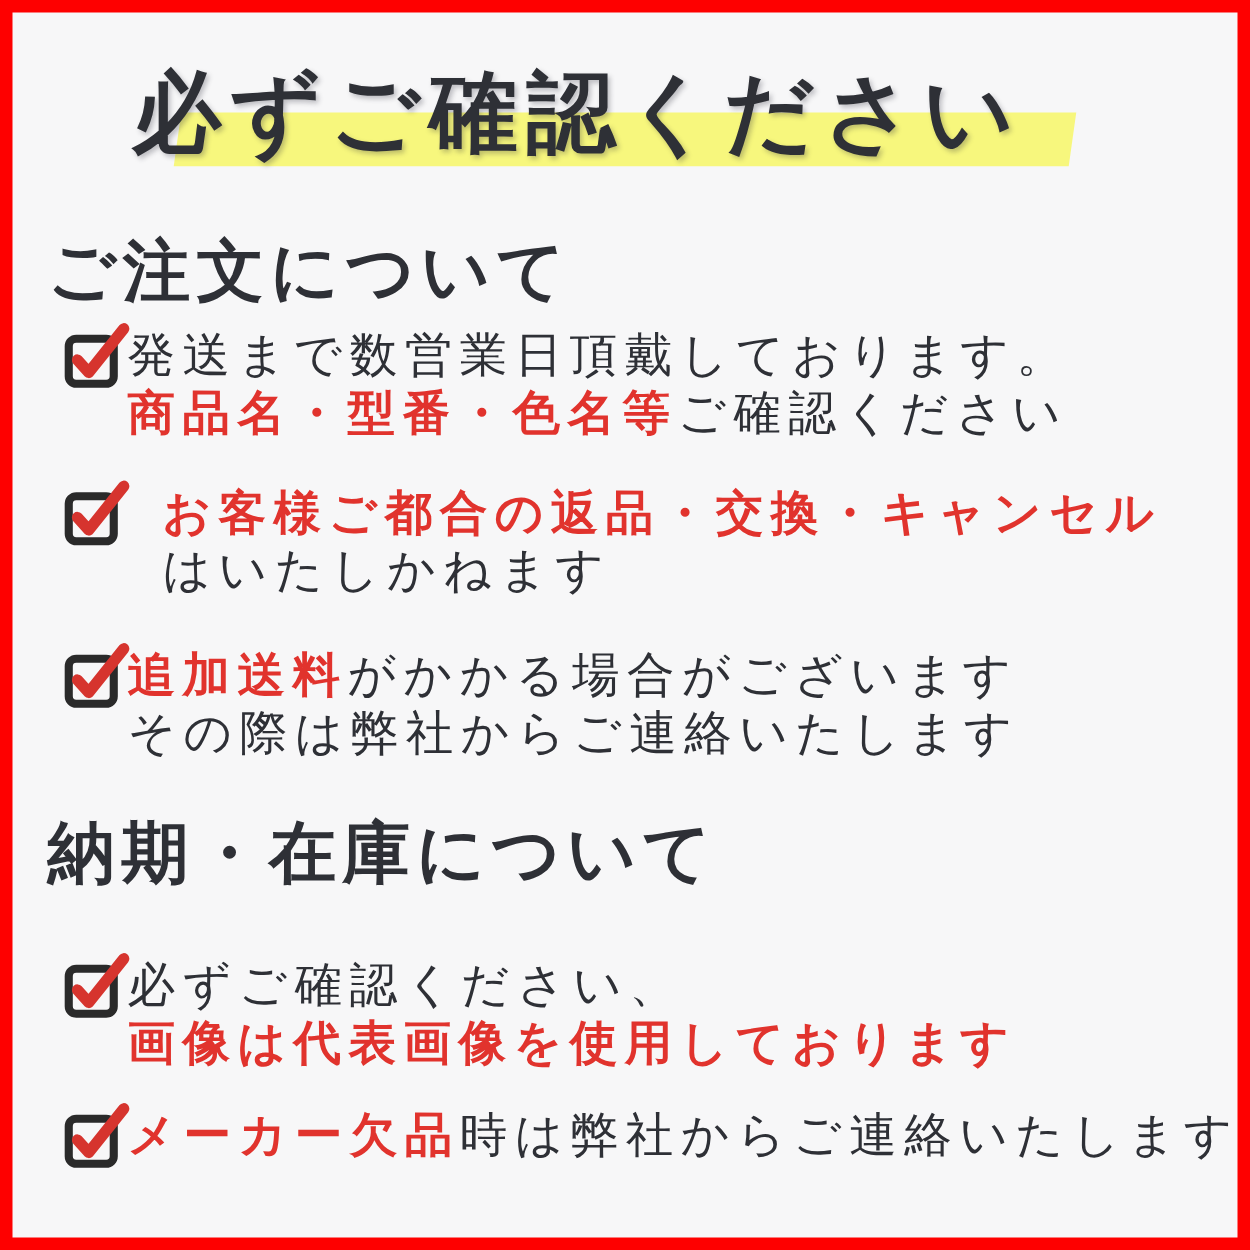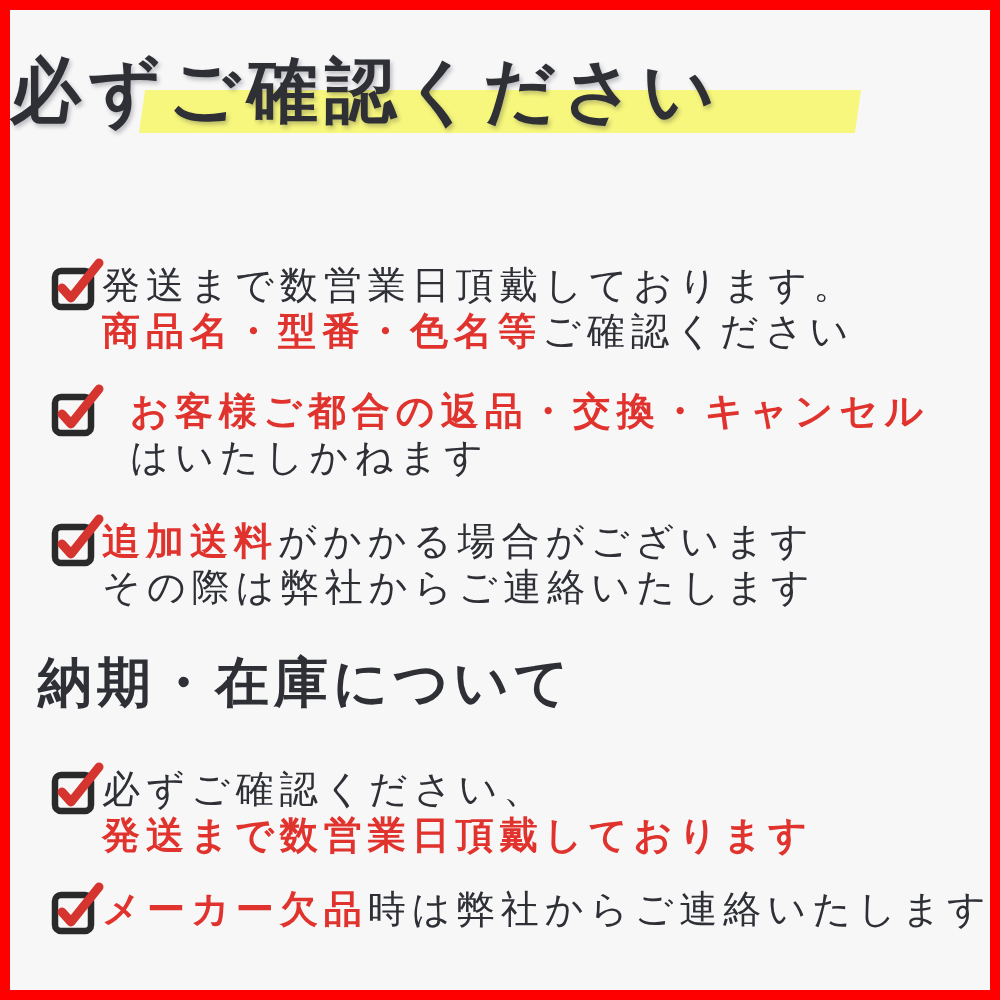--- a/index.html
+++ b/index.html
@@ -15,21 +15,21 @@
     background: var(--background, #f7f7f8);
     border: 10px solid var(--border-red, #fe0000);
     overflow: hidden;
   }
   
   .title-block {
     position: absolute;
     top: 34px;
     left: 0;
     width: 808px;
-    text-align: left;
+    text-align: right;
   }
   .title-highlight {
     position: absolute;
     top: 46px;
     left: 132px;
     width: 716px;
     height: 43px;
     background: var(--highlight-yellow, #f7f77d);
     transform: skewX(-8deg);
   }
@@ -103,20 +103,21 @@
 </head>
 <body>
 
 <div class="page">
 
   <div class="title-block">
     <div class="title-highlight"></div>
     <h1 class="page-title">必ずご確認ください</h1>
   </div>
 
+  <h2 class="section-heading heading-orders">ご注文について</h2>
 
   <div class="item item-1">
     <span class="checkbox">
       <svg width="46" height="50" viewBox="0 0 46 50" xmlns="http://www.w3.org/2000/svg">
         <rect x="5" y="12" width="36" height="36" rx="6" fill="none" stroke="#2a2a2a" stroke-width="6.5"></rect>
         <path d="M12 29 L21 39 L49 4" fill="none" stroke="#d6342e" stroke-width="9" stroke-linecap="round" stroke-linejoin="round"></path>
       </svg>
     </span>
     <div class="item-text">
       <div class="line">
@@ -169,21 +170,21 @@
       <svg width="46" height="50" viewBox="0 0 46 50" xmlns="http://www.w3.org/2000/svg">
         <rect x="5" y="12" width="36" height="36" rx="6" fill="none" stroke="#2a2a2a" stroke-width="6.5"></rect>
         <path d="M12 29 L21 39 L49 4" fill="none" stroke="#d6342e" stroke-width="9" stroke-linecap="round" stroke-linejoin="round"></path>
       </svg>
     </span>
     <div class="item-text">
       <div class="line">
         <span class="seg-black">必ずご確認ください、</span>
       </div>
       <div class="line">
-        <span class="seg-red">発送まで数営業日頂戴しております</span>
+        <span class="seg-red">画像は代表画像を使用しております</span>
       </div>
     </div>
   </div>
 
   <div class="item item-5">
     <span class="checkbox">
       <svg width="46" height="50" viewBox="0 0 46 50" xmlns="http://www.w3.org/2000/svg">
         <rect x="5" y="12" width="36" height="36" rx="6" fill="none" stroke="#2a2a2a" stroke-width="6.5"></rect>
         <path d="M12 29 L21 39 L49 4" fill="none" stroke="#d6342e" stroke-width="9" stroke-linecap="round" stroke-linejoin="round"></path>
       </svg>

